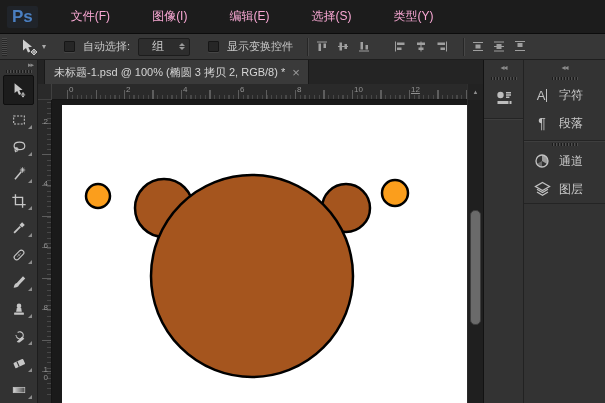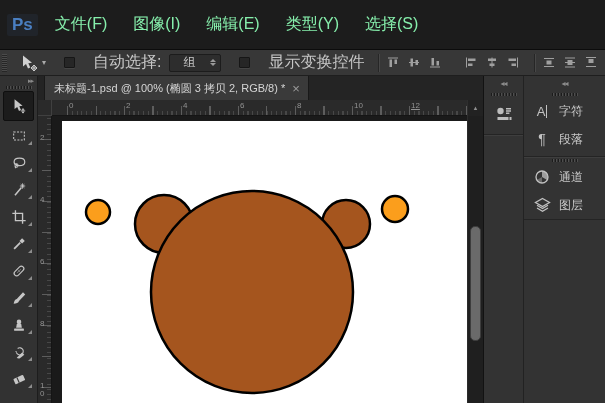--- a/index.html
+++ b/index.html
@@ -4,49 +4,49 @@
 <style>
   * { margin:0; padding:0; box-sizing:border-box; }
   html,body { background:#111; }
   #app {
     width:605px; height:403px; position:relative; overflow:hidden;
     font-family:"Liberation Sans", sans-serif;
     background:var(--c-viewport-bg,#1a1a1a);
     user-select:none;
   }
   
-  .menubar { height:50px; display:flex; align-items:center;
-    background:var(--c-menubar-bg,#1c1c1c); border-bottom:1px solid #0c0c0c; }
+  .menubar { height:34px; display:flex; align-items:center;
+    background:var(--c-menubar-bg,#1c1c1c); border-bottom:1px solid #0c0c0c;gap:16px; }
   .logo { margin:0 4px 0 7px; padding:1px 5px; color:var(--c-logo-blue,#4a7fc1);
     font-weight:bold; font-size:17px; letter-spacing:0; background:#20242a; border-radius:2px; }
-  .menu-item { color:#86efac; font-size:16px; padding:0 13px; height:100%;
+  .menu-item { color:#f9a8d4; font-size:12px; padding:0 13px; height:100%;
     display:flex; align-items:center; cursor:default; white-space:nowrap; }
   
   .optionsbar { height:26px; background:var(--c-optionsbar-bg,#373737);
     border-bottom:1px solid #1e1e1e; display:flex; align-items:center; color:#c6c6c6; }
   .vgrip { width:5px; height:18px; margin-left:2px;
     background:repeating-linear-gradient(0deg,#262626 0 1px,#4a4a4a 1px 2px); }
   .ob-tool { margin-left:13px; display:flex; align-items:center; color:#d0d0d0; }
   .caret { font-size:8px; color:#aaa; margin-left:4px; }
   .checkbox { width:11px; height:11px; background:#262626; border:1px solid #161616;
     border-radius:1px; margin-left:18px; box-shadow:0 1px 0 #454545; }
-  .ob-label { font-size:16px; margin-left:18px; white-space:nowrap; }
+  .ob-label { font-size:11px; margin-left:8px; white-space:nowrap; }
   .select { margin-left:8px; width:52px; height:18px; background:#2d2d2d;
     border:1px solid #1c1c1c; border-radius:2px; display:flex; align-items:center;
     font-size:12px; color:#c9c9c9; }
   .select .val { flex:1; text-align:center; }
   .stepper { width:10px; display:flex; flex-direction:column; align-items:center; gap:1px; margin-right:2px; }
   .stepper i { display:block; width:0; height:0; border-left:3px solid transparent; border-right:3px solid transparent; }
   .stepper .up { border-bottom:3px solid #9a9a9a; }
   .stepper .dn { border-top:3px solid #9a9a9a; }
   .obsep { width:1px; height:18px; background:#262626; box-shadow:1px 0 0 #474747; margin-left:14px; }
   .align-ic { margin-left:7px; color:#9f9f9f; display:flex; }
   .gap { margin-left:22px; }
   
-  .main { display:flex; height:343px; }
+  .main { display:flex; height:343px;text-align:right; }
   
   .toolbar { width:38px; background:var(--c-toolbar-bg,#323232);
     border-right:1px solid #1d1d1d; display:flex; flex-direction:column; overflow:hidden; }
   .tb-header { height:12px; display:flex; justify-content:flex-end; align-items:center;
     padding-right:4px; color:#8a8a8a; font-size:7px; letter-spacing:-1px; }
   .hgrip { height:6px; display:flex; align-items:center; justify-content:center; }
   .hgrip i { display:block; width:26px; height:3px;
     background:repeating-linear-gradient(90deg,#1b1b1b 0 1px,#4e4e4e 1px 2px,transparent 2px 3px); }
   .tool { height:27px; display:flex; align-items:center; justify-content:center;
     color:#c6c6c6; position:relative; flex:0 0 auto; }
@@ -112,22 +112,22 @@
 </head>
 <body>
 
 <div id="app">
 
   <div class="menubar">
     <span class="logo">Ps</span>
     <span class="menu-item">文件(F)</span>
     <span class="menu-item">图像(I)</span>
     <span class="menu-item">编辑(E)</span>
+    <span class="menu-item">选择(S)</span>
     <span class="menu-item">类型(Y)</span>
-    <span class="menu-item">选择(S)</span>
   </div>
 
   <div class="optionsbar">
     <div class="vgrip"></div>
     <span class="ob-tool">
       <svg width="18" height="18" viewBox="0 0 18 18">
           <path d="M3 1.5 L3 12.5 L6 10 L8 14.5 L10.3 13.5 L8.3 9.2 L12 8.7 Z" fill="currentColor"></path>
           <path d="M14 11 v6 M11 14 h6 M14 11 l-1.6 1.8 M14 11 l1.6 1.8 M14 17 l-1.6 -1.8 M14 17 l1.6 -1.8 M11 14 l1.8 -1.6 M11 14 l1.8 1.6 M17 14 l-1.8 -1.6 M17 14 l-1.8 1.6" stroke="currentColor" stroke-width="1"></path>
         </svg>
     </span>

